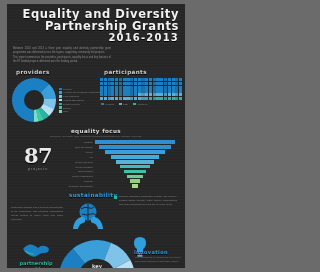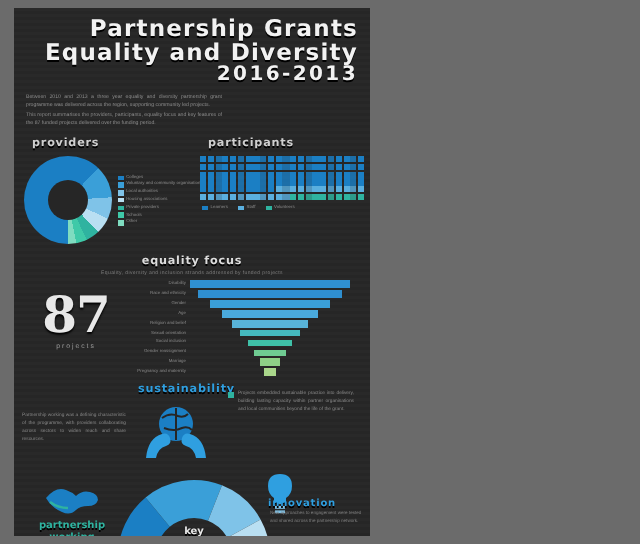--- a/index.html
+++ b/index.html
@@ -102,21 +102,21 @@
   .eq-head-wrap { text-align: center; }
   .eq-head { color: #dcdcdc; }
   .eq-sub { color: #7d7d7d; }
 
   .stat-block {
     position: absolute; left: 6px; top: 18px; width: 50px; text-align: center;
   }
   .stat-num {
     font-family: "DejaVu Serif", serif;
     font-weight: bold;
-    font-size: 25px;
+    font-size: 21px;
     color: #e8e8e8;
     line-height: 0.95;
     text-shadow: 0 1px 1px #000;
     letter-spacing: -0.5px;
   }
   .stat-lbl {
     font-size: 3.4px; color: #9a9a9a; letter-spacing: 1px;
     margin-top: 1px;
   }
 
@@ -185,22 +185,22 @@
     position: absolute; right: 4px; top: 22px; width: 46px;
     font-size: 2.3px; color: #7e7e7e; line-height: 1.6;
   }
 </style>
 </head>
 <body>
 
 <div id="poster">
 
   <div class="title-block">
+    <div class="t-line t1">Equality and Diversity</div>
     <div class="t-line t2">Partnership Grants</div>
-    <div class="t-line t1">Equality and Diversity</div>
     <div class="t-line t3">2016-2013</div>
   </div>
 
   <div class="intro">
     <p>Between 2010 and 2013 a three year equality and diversity partnership grant programme was delivered across the region, supporting community led projects.</p>
     <p>This report summarises the providers, participants, equality focus and key features of the 87 funded projects delivered over the funding period.</p>
   </div>
 
   <div class="chart-row">
 

